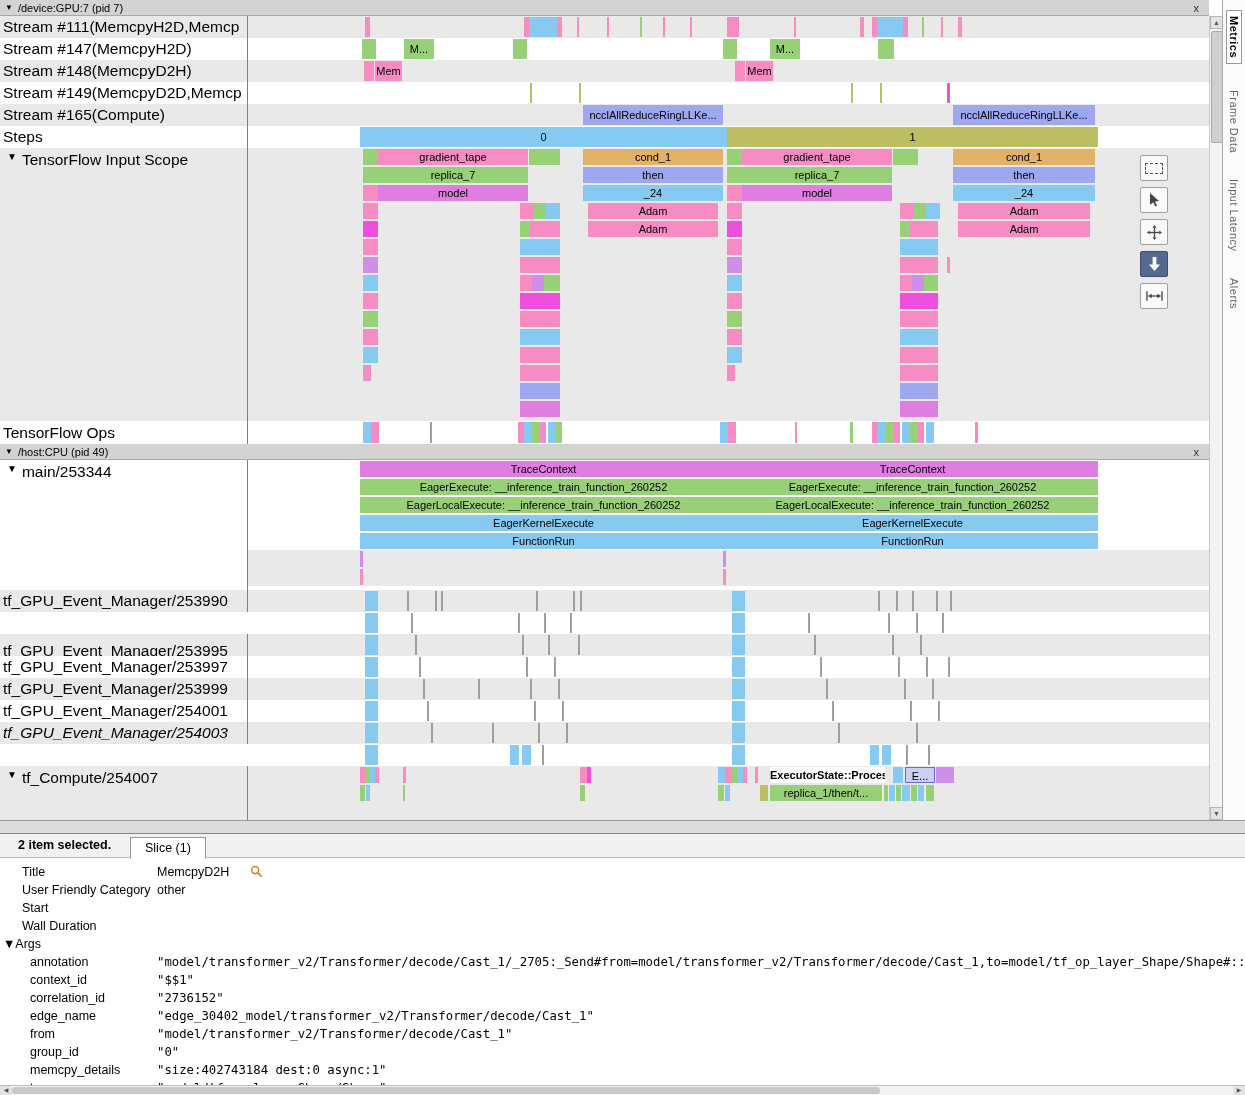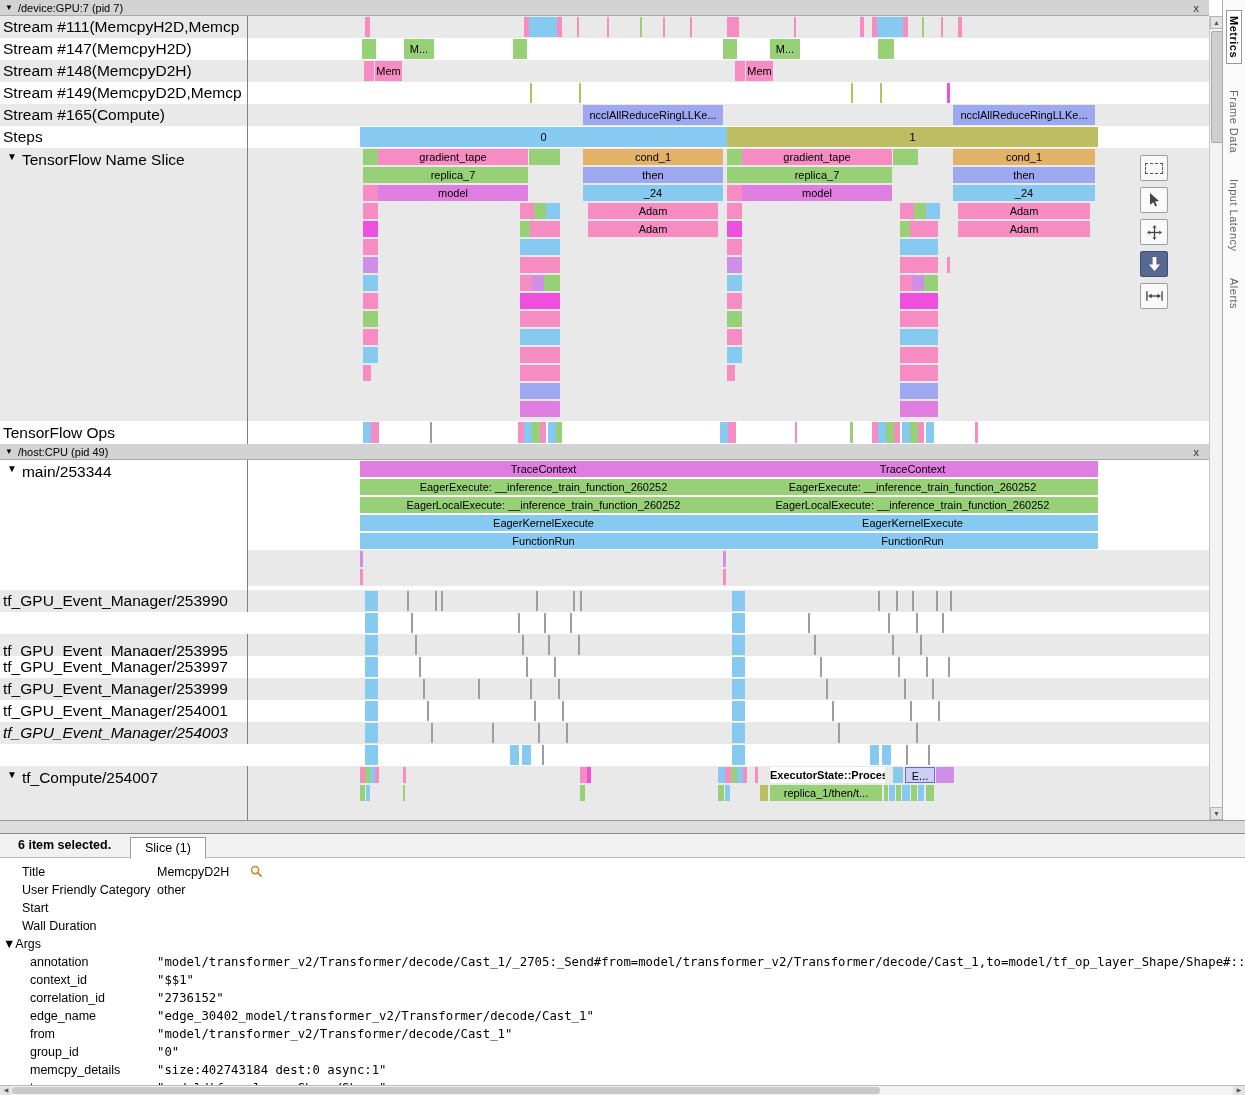--- a/index.html
+++ b/index.html
@@ -224,21 +224,21 @@
         <div class="bar striped" style="left: 272px; width: 40px; top: 217px; height: 16px; line-height: 16px; background: rgb(247, 140, 194);"></div>
         <div class="bar" style="left: 479px; width: 8px; top: 217px; height: 16px; line-height: 16px; background: rgb(247, 140, 194);"></div>
         <div class="bar striped" style="left: 652px; width: 38px; top: 217px; height: 16px; line-height: 16px; background: rgb(247, 140, 194);"></div>
         <div class="bar striped" style="left: 272px; width: 40px; top: 235px; height: 16px; line-height: 16px; background: rgb(158, 168, 240);"></div>
         <div class="bar striped" style="left: 652px; width: 38px; top: 235px; height: 16px; line-height: 16px; background: rgb(158, 168, 240);"></div>
         <div class="bar striped" style="left: 272px; width: 40px; top: 253px; height: 16px; line-height: 16px; background: rgb(224, 125, 224);"></div>
         <div class="bar striped" style="left: 652px; width: 38px; top: 253px; height: 16px; line-height: 16px; background: rgb(224, 125, 224);"></div>
       </div>
       <div class="tlabel top" style="top: 148px; height: 273px; background: rgb(233, 233, 233);">
         <div class="lab-tri">▼</div>
-        <div class="lab-text">TensorFlow Name Slice</div>
+        <div class="lab-text">TensorFlow Input Scope</div>
       </div>
       <div class="tarea" style="top: 421px; height: 23px; background: rgb(255, 255, 255);">
         <div class="bar" style="left: 115px; width: 8px; top: 1px; height: 21px; line-height: 21px; background: rgb(134, 201, 241);"></div>
         <div class="bar" style="left: 123px; width: 8px; top: 1px; height: 21px; line-height: 21px; background: rgb(247, 140, 194);"></div>
         <div class="bar" style="left: 182px; width: 2px; top: 1px; height: 21px; line-height: 21px; background: rgb(158, 158, 158);"></div>
         <div class="bar" style="left: 270px; width: 6px; top: 1px; height: 21px; line-height: 21px; background: rgb(247, 140, 194);"></div>
         <div class="bar" style="left: 276px; width: 8px; top: 1px; height: 21px; line-height: 21px; background: rgb(134, 201, 241);"></div>
         <div class="bar" style="left: 284px; width: 8px; top: 1px; height: 21px; line-height: 21px; background: rgb(151, 208, 119);"></div>
         <div class="bar" style="left: 292px; width: 6px; top: 1px; height: 21px; line-height: 21px; background: rgb(247, 140, 194);"></div>
         <div class="bar" style="left: 300px; width: 8px; top: 1px; height: 21px; line-height: 21px; background: rgb(134, 201, 241);"></div>
@@ -498,21 +498,21 @@
   <div id="right-strip">
       <div class="rtab active">Metrics</div>
       <div class="rtab">Frame Data</div>
       <div class="rtab">Input Latency</div>
       <div class="rtab">Alerts</div>
     </div>
 
   <div id="divider"></div>
 
   <div id="status-bar">
-    <span id="status-text">6 item selected.</span>
+    <span id="status-text">2 item selected.</span>
     <span id="slice-tab">Slice (1)</span>
   </div>
 
   <div id="details">
     <div id="details-rows">
         <div class="drow">
           <div class="dkey">Title</div>
           <div class="dval">MemcpyD2H</div>
           <div class="dicon"><svg width="13" height="13" viewBox="0 0 14 14">
               <circle cx="5.5" cy="5.5" r="3.8" fill="none" stroke="#c9862c" stroke-width="1.6"></circle>

